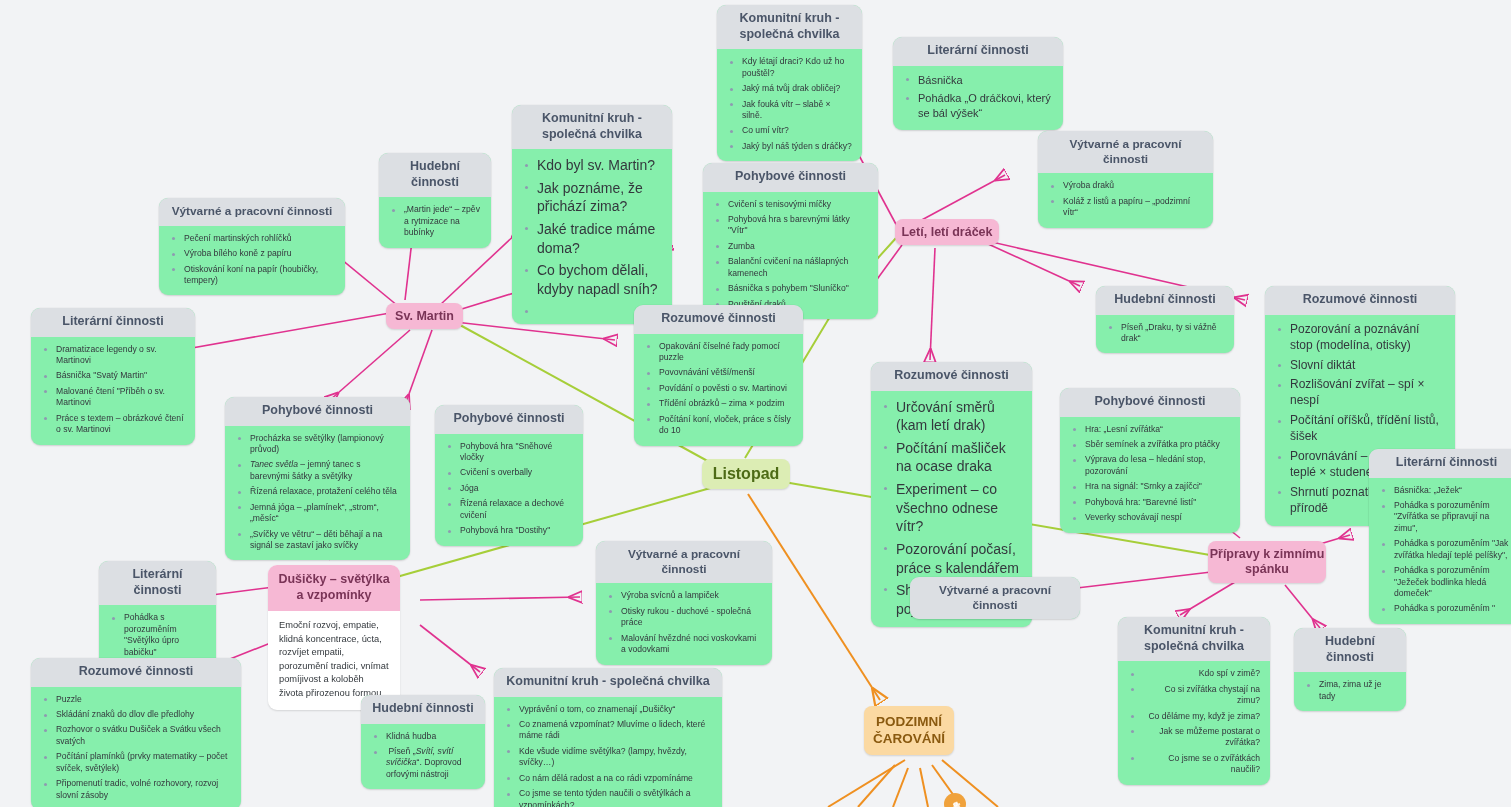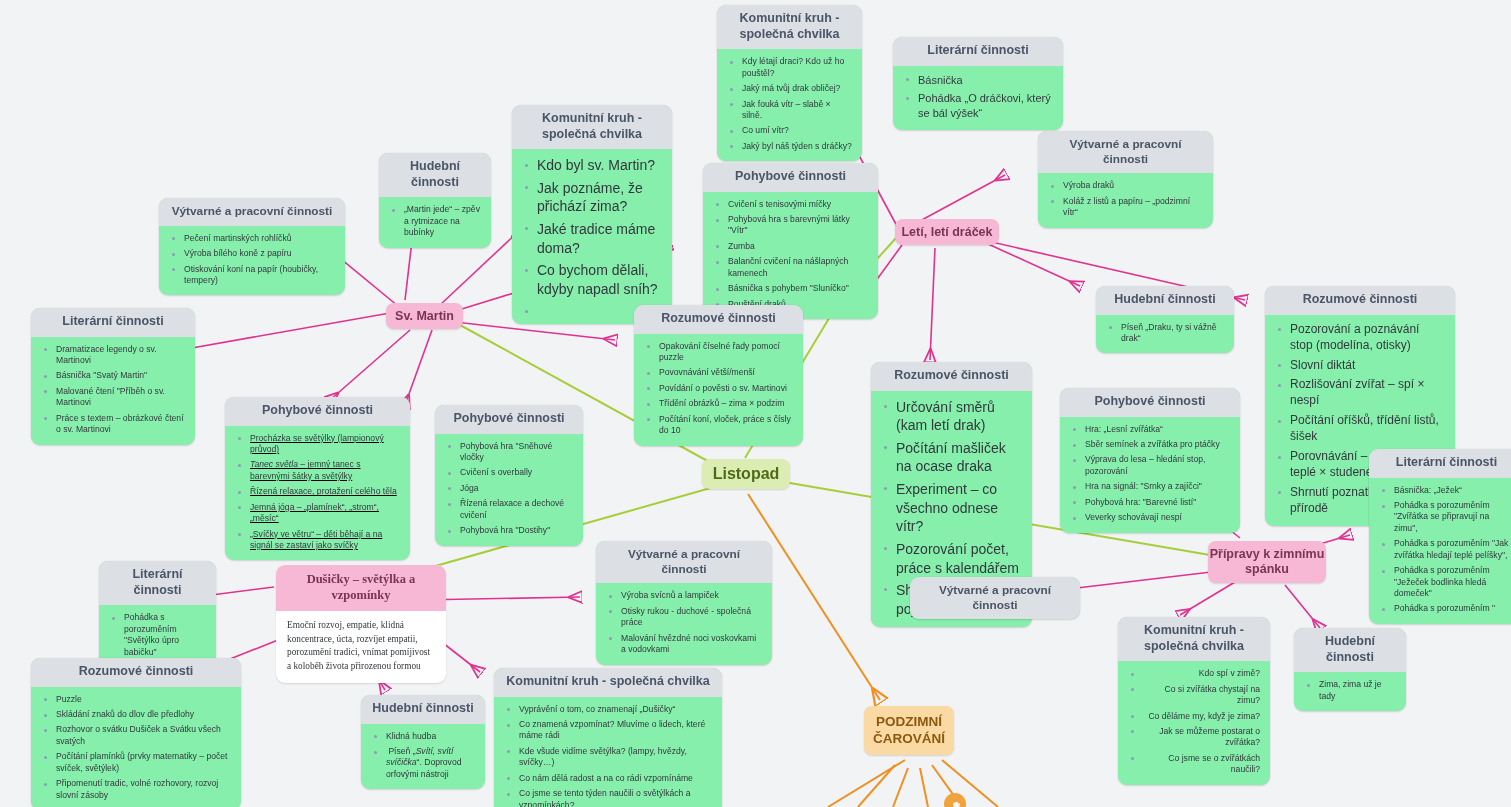--- a/index.html
+++ b/index.html
@@ -215,21 +215,21 @@
   </div>
 
   <div class="pill pill-pink" style="left:895px;top:219px;width:104px;height:26px;font-size:12.5px;">
     <span>Letí, letí dráček</span>
   </div>
 
   <div class="pill pill-pink" style="left:1208px;top:541px;width:118px;height:42px;font-size:12.5px;">
     <span>Přípravy k zimnímu spánku</span>
   </div>
 
-  <div class="topic-card" style="left:276px;top:565px;width:170px;font-family:Liberation Serif, serif;">
+  <div class="topic-card" style="left:268px;top:565px;width:132px;">
     <div class="topic-head" style="font-size:12.5px;">Dušičky – světýlka a vzpomínky</div>
     <div class="plain-body" style="font-size:9.3px;">Emoční rozvoj, empatie, klidná koncentrace, úcta, rozvíjet empatii, porozumění tradici, vnímat pomíjivost a koloběh života přirozenou formou</div>
   </div>
 
   <div class="pill pill-orange" style="left:864px;top:706px;width:90px;height:49px;font-size:13.5px;">
     <span style="white-space:pre-line;">PODZIMNÍ ČAROVÁNÍ</span>
   </div>
 
   <div class="gear-node" style="left:944px;top:793px;width:22px;height:22px;">
     <svg width="13" height="13" viewBox="0 0 24 24">
@@ -366,21 +366,21 @@
     </div>
   </div>
 
   <div class="card" style="left:851px;top:362px;width:161px;">
     <div class="card-head" style="font-size:12.5px;">Rozumové činnosti</div>
     <div class="card-body" style="font-size:14px;">
       <ul>
         <li>Určování směrů (kam letí drak)</li>
         <li>Počítání mašliček na ocase draka</li>
         <li>Experiment – co všechno odnese vítr?</li>
-        <li>Pozorování počet, práce s kalendářem</li>
+        <li>Pozorování počasí, práce s kalendářem</li>
         <li>Shrnutí počasí, pojmenování jevů</li>
       </ul>
     </div>
   </div>
 
   <div class="card" style="left:1040px;top:388px;width:180px;">
     <div class="card-head" style="font-size:12.5px;">Pohybové činnosti</div>
     <div class="card-body" style="font-size:8.6px;">
       <ul>
         <li>Hra:  „Lesní zvířátka“</li>
@@ -401,21 +401,21 @@
         <li>Pohádka s porozuměním "Zvířátka se připravují na zimu",</li>
         <li> Pohádka s porozuměním "Jak zvířátka hledají teplé pelíšky",</li>
         <li> Pohádka s porozuměním "Ježeček bodlinka hledá domeček"</li>
         <li> Pohádka s porozuměním "</li>
       </ul>
     </div>
   </div>
 
   <div class="card" style="left:205px;top:397px;width:185px;">
     <div class="card-head" style="font-size:12.5px;">Pohybové činnosti</div>
-    <div class="card-body" style="font-size:8.6px;text-decoration:underline;">
+    <div class="card-body" style="font-size:8.6px;">
       <ul>
         <li>Procházka se světýlky (lampionový průvod)</li>
         <li><em>Tanec světla</em><span> – jemný tanec s barevnými šátky a světýlky</span></li>
         <li>Řízená relaxace, protažení celého těla</li>
         <li>Jemná jóga – „plamínek“, „strom“, „měsíc“</li>
         <li>„Svíčky ve větru“ – děti běhají a na signál se zastaví jako svíčky</li>
       </ul>
     </div>
   </div>
 

